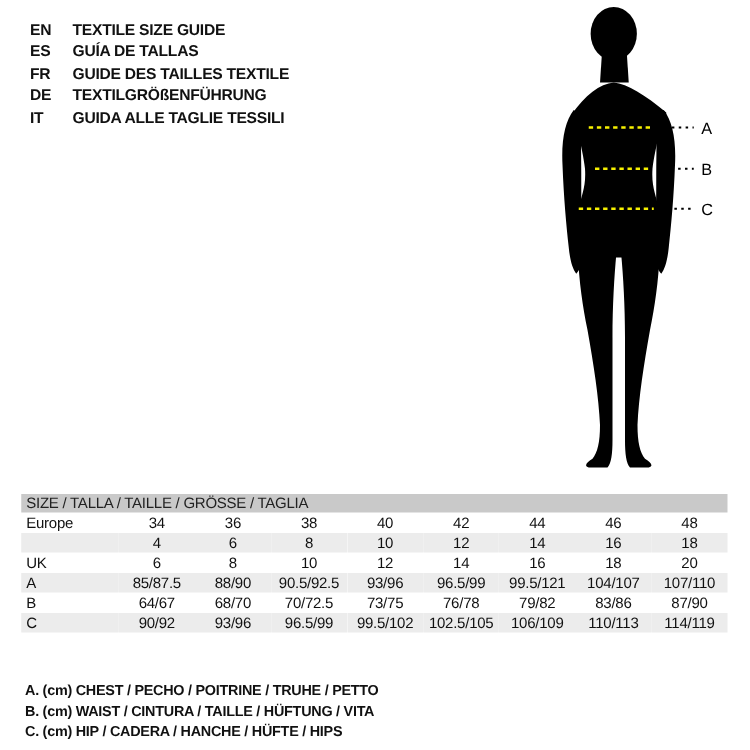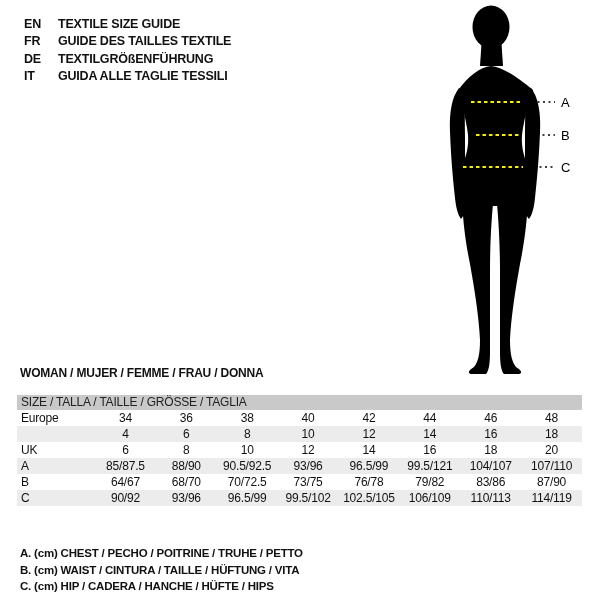--- a/index.html
+++ b/index.html
@@ -28,20 +28,21 @@
   
   .legend{position:absolute;left:20px;top:545px;font-weight:bold;font-size:11.5px;line-height:16.5px;white-space:nowrap;}
 </style>
 </head>
 <body>
 
 <div class="canvas">
 
   <div class="langs">
     <div><span class="code">EN</span><span>TEXTILE SIZE GUIDE</span></div>
+    <div><span class="code">ES</span><span>GUÍA DE TALLAS</span></div>
     <div><span class="code">FR</span><span>GUIDE DES TAILLES TEXTILE</span></div>
     <div><span class="code">DE</span><span>TEXTILGRÖßENFÜHRUNG</span></div>
     <div><span class="code">IT</span><span>GUIDA ALLE TAGLIE TESSILI</span></div>
   </div>
 
   <svg class="figsvg" viewBox="0 0 180 380" xmlns="http://www.w3.org/2000/svg">
     <g fill="#000">
       <ellipse cx="71" cy="27" rx="18.5" ry="21.5"></ellipse>
       <path d="M 62,36 L 81,36 L 83,66 L 60,66 Z"></path>
       <path d="M 37,92 C 48,76 60,67 71,66 C 82,67 96,76 113,90 C 113,97 110,99 108,103 C 105,118 103,126 102,135 C 101,150 105,156 107,167 C 109,182 105,196 98,206 L 50,206 C 43,196 39,182 43,167 C 45,156 49,150 48,135 C 47,126 45,118 42,103 C 40,99 38,97 37,92 Z"></path>
@@ -58,21 +59,20 @@
       <line x1="43" y1="167" x2="103" y2="167" stroke="#f6f000" stroke-width="2" stroke-dasharray="3.5 3"></line>
       <line x1="114" y1="167" x2="135" y2="167" stroke="#000" stroke-width="1.6" stroke-dasharray="2 3.5"></line>
     </g>
     <g>
       <text x="141" y="107">A</text>
       <text x="141" y="140">B</text>
       <text x="141" y="172">C</text>
     </g>
   </svg>
 
-  <div class="woman-title">WOMAN / MUJER / FEMME / FRAU / DONNA</div>
 
   <div class="size-table-wrap">
     <table class="size">
       <colgroup>
           <col style="width:78px">
           <col>
           <col>
           <col>
           <col>
           <col>

